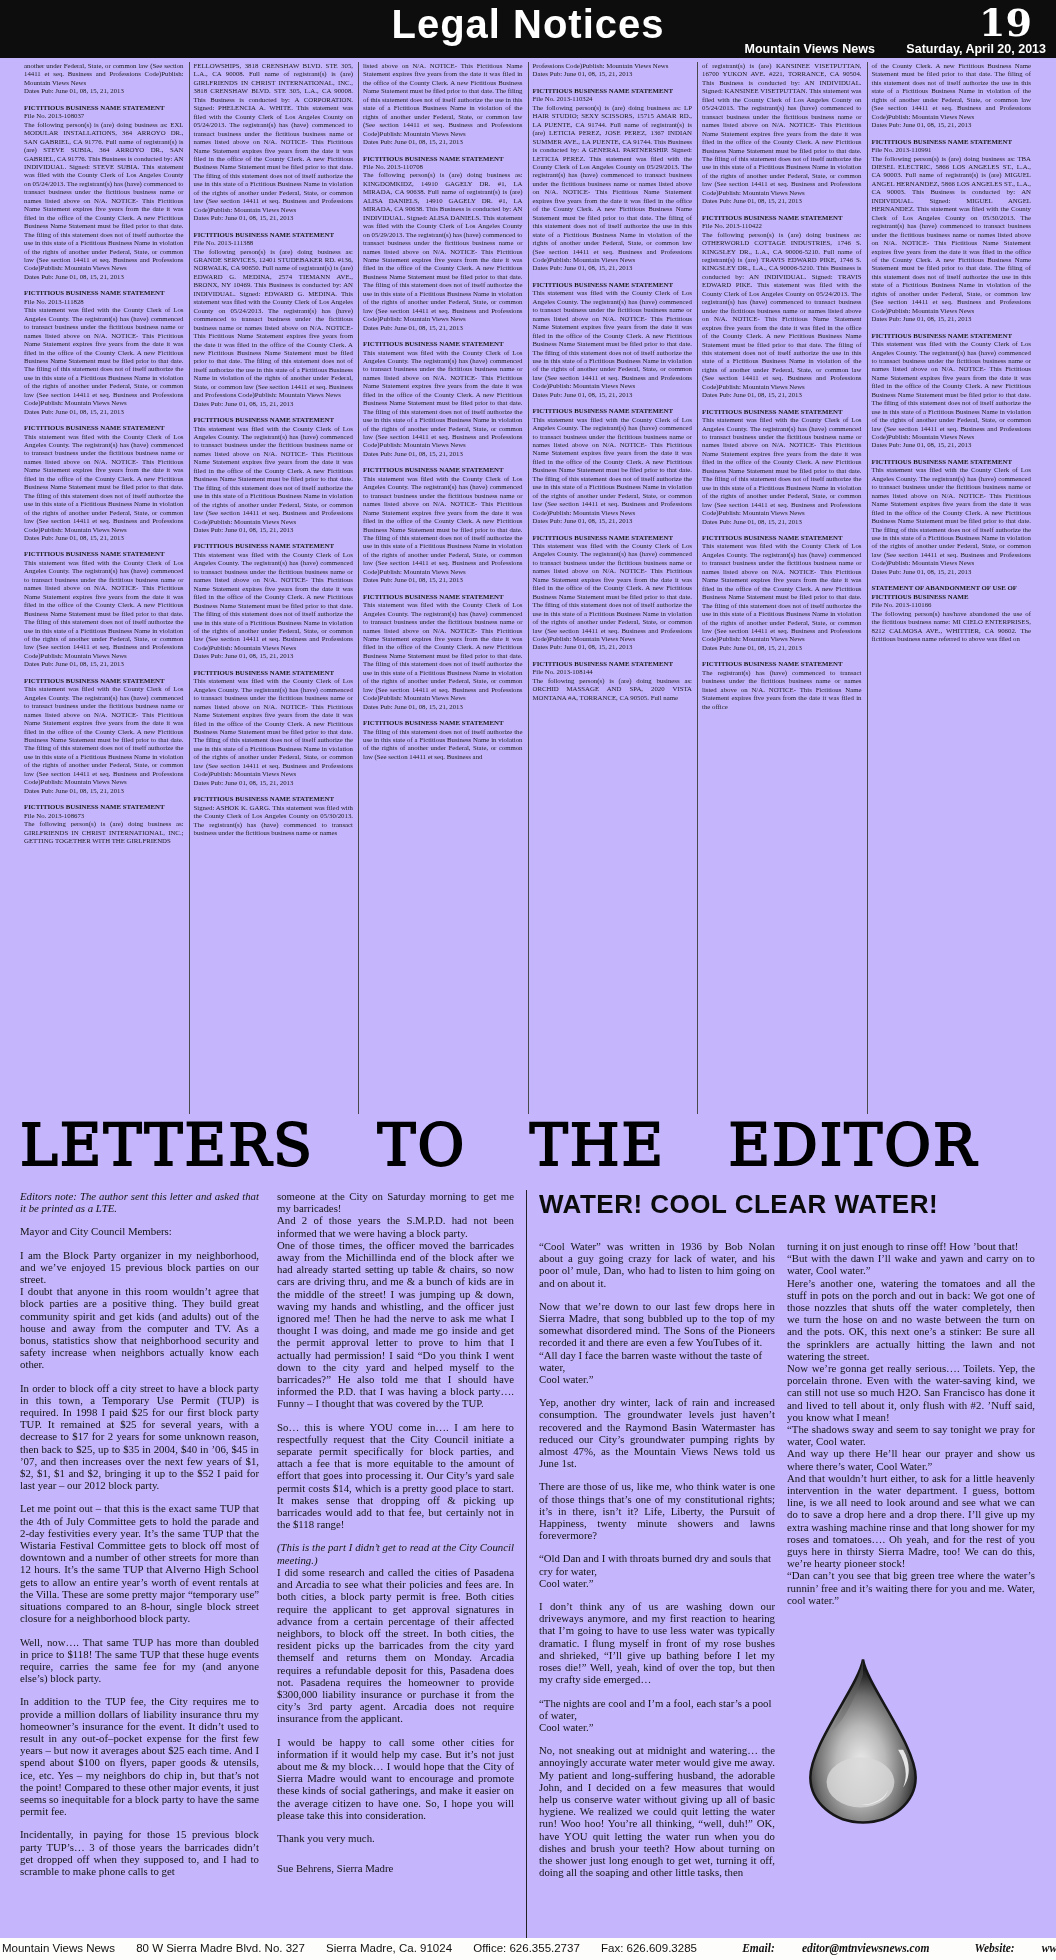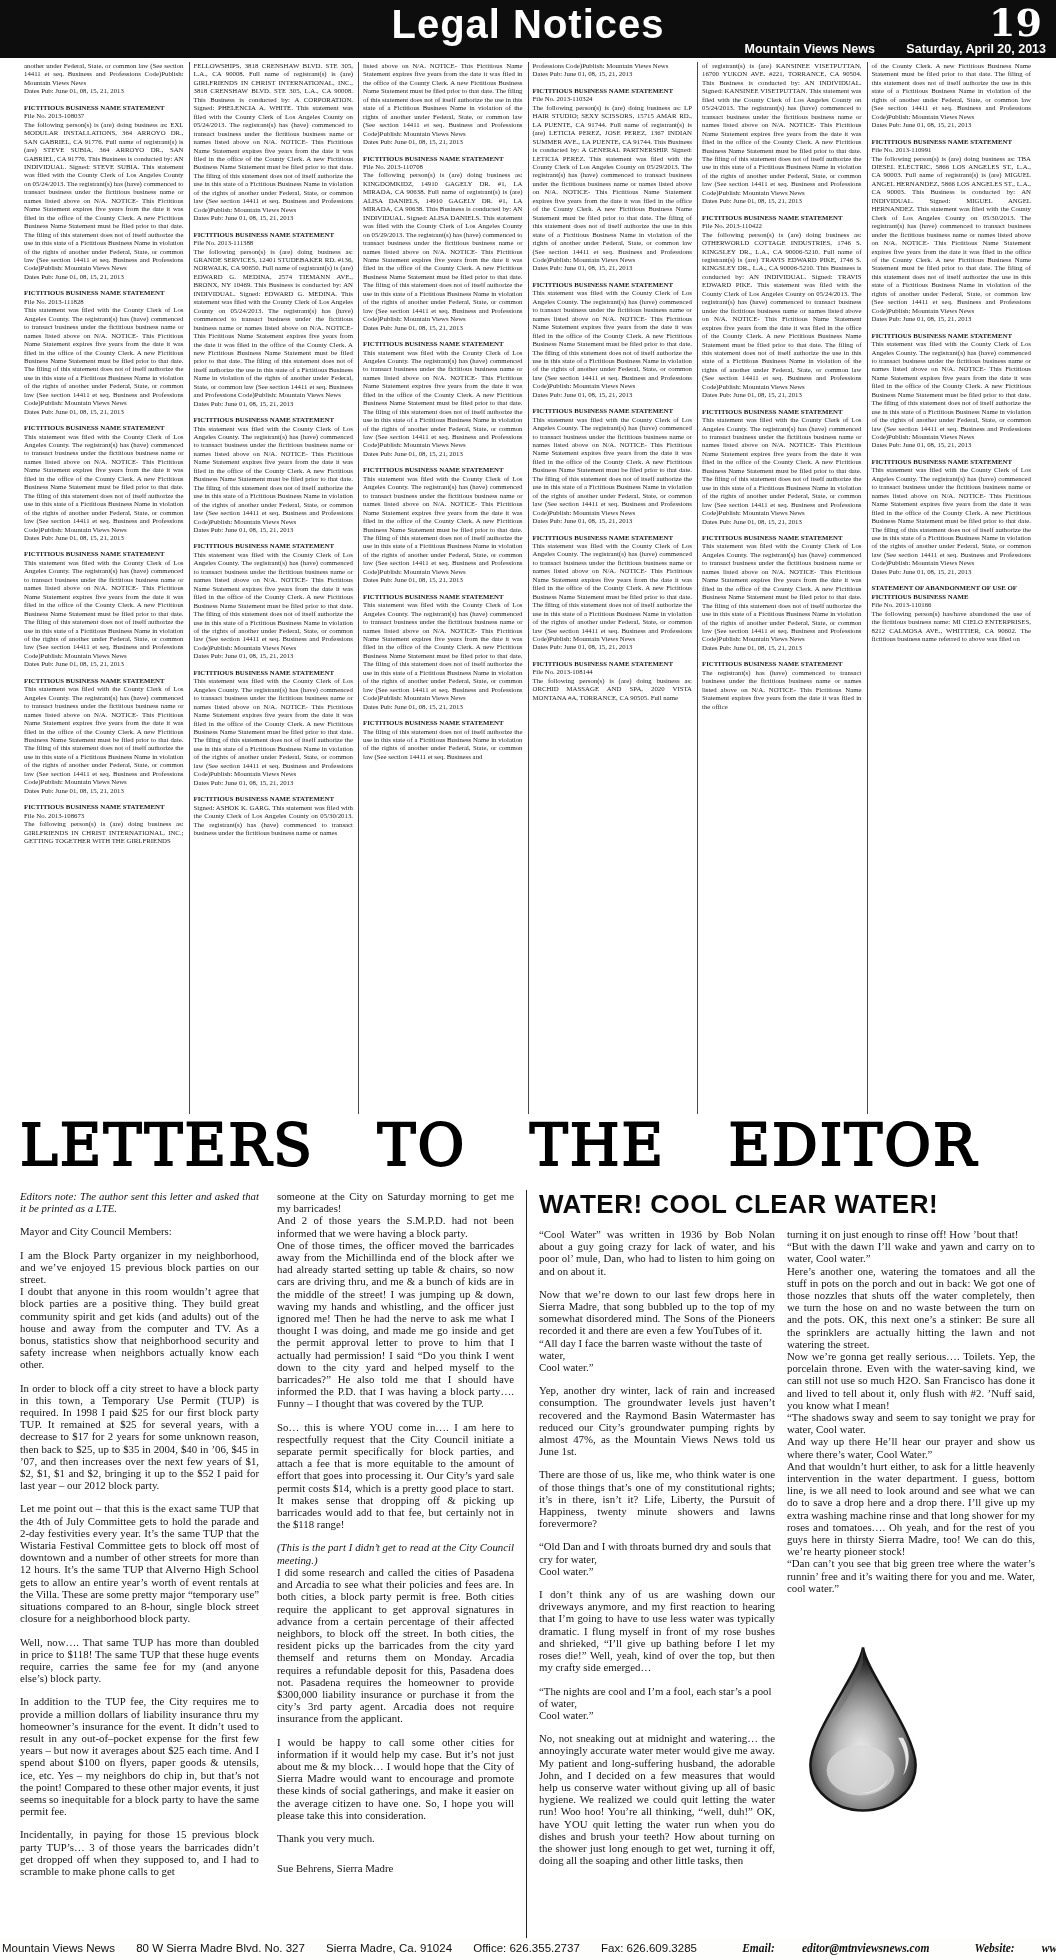--- a/index.html
+++ b/index.html
@@ -1,24 +1,24 @@
 <!DOCTYPE html>
 <html><head>
 <meta charset="utf-8">
 <style>
   html,body{margin:0;padding:0;background:#888;}
-  .page{position:relative;width:1056px;height:1960px;background:#ffffff;overflow:hidden;
+  .page{position:relative;width:1056px;height:1960px;background:#c4b5fd;overflow:hidden;
         font-family:"Liberation Serif",serif;color:#141414;}
 
   
   .banner{position:absolute;top:0;left:0;width:1056px;height:58px;background:#0d0d0d;}
   .banner-title{position:absolute;top:2px;left:0;width:100%;text-align:center;
      font-family:"Liberation Sans",sans-serif;font-weight:bold;font-size:40px;line-height:44px;
      color:#fff;letter-spacing:1px;}
-  .banner-page{position:absolute;top:0px;right:14px;font-family:"DejaVu Serif",serif;
+  .banner-page{position:absolute;top:0px;right:24px;font-family:"DejaVu Serif",serif;
      font-weight:bold;font-size:38px;color:#fff;}
   .masthead{position:absolute;right:10px;bottom:2px;color:#fff;
      font-family:"Liberation Sans",sans-serif;font-weight:bold;font-size:12.5px;}
   .masthead span{margin-left:28px;}
 
   
   .legal{position:absolute;top:62px;left:20px;width:1016px;height:1052px;display:flex;}
   .ln-col{flex:1 1 0;overflow:hidden;padding:0 5px 0 4px;
      font-size:6.8px;line-height:8.45px;text-align:justify;color:#1b1b1b;}
   .ln-col + .ln-col{border-left:1px solid #4a4a4a;}
@@ -40,21 +40,21 @@
   .let-col > div.nt{margin-bottom:0;}
   .let-col > div.it{font-style:italic;}
   .let-col > div.q{white-space:pre-line;text-align:left;}
   .let-col > div.sig{margin-top:18px;}
   .lcol1{width:239px;margin-right:18px;}
   .lcol2{width:237px;}
   .vrule{width:1px;background:#222;margin:0 12px;}
   .water{flex:1;display:flex;flex-direction:column;}
   .water-head{font-family:"Liberation Sans",sans-serif;font-weight:bold;font-size:26px;
      line-height:28px;letter-spacing:0.5px;margin:0 0 10px 0;color:#0b0b0b;}
-  .water-cols{display:flex;flex:1;overflow:hidden;}
+  .water-cols{display:flex;flex:1;overflow:hidden;margin-top:12px;}
   .wcol1{width:236px;margin-right:12px;}
   .wcol2{width:248px;display:flex;flex-direction:column;gap:40px;}
   .drop-wrap{margin-left:auto;margin-top:2px;}
 
   
   .footer{position:absolute;left:0;bottom:0;width:1056px;height:22px;background:#fdfdfc;
      font-family:"Liberation Sans",sans-serif;font-size:11.5px;line-height:20px;
      white-space:nowrap;color:#111;padding-left:2px;}
   .footer .gap{margin-right:18px;}
   .footer .bi{font-family:"Liberation Serif",serif;font-weight:bold;font-style:italic;margin-left:24px;}

